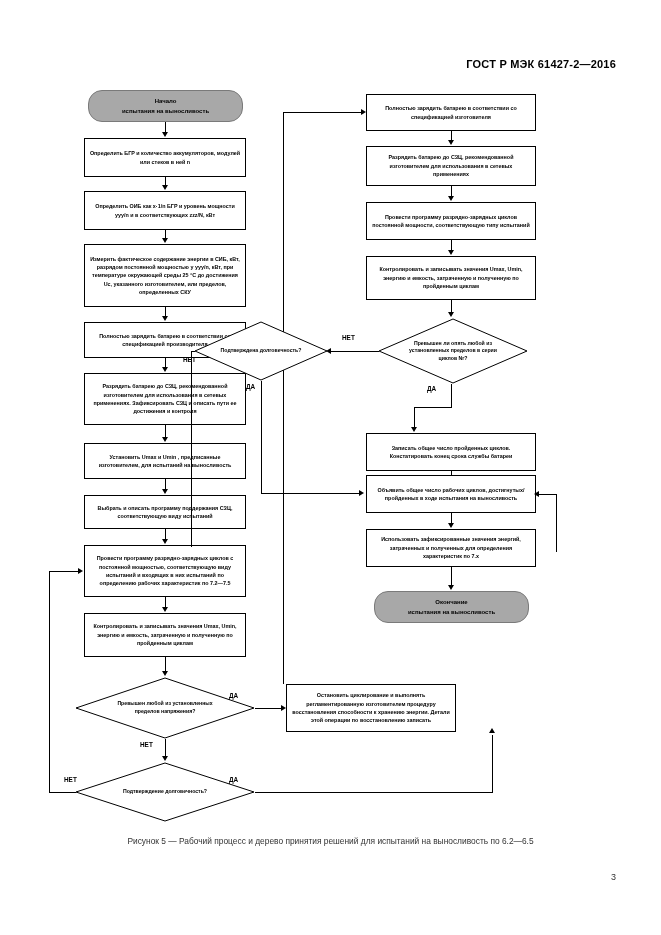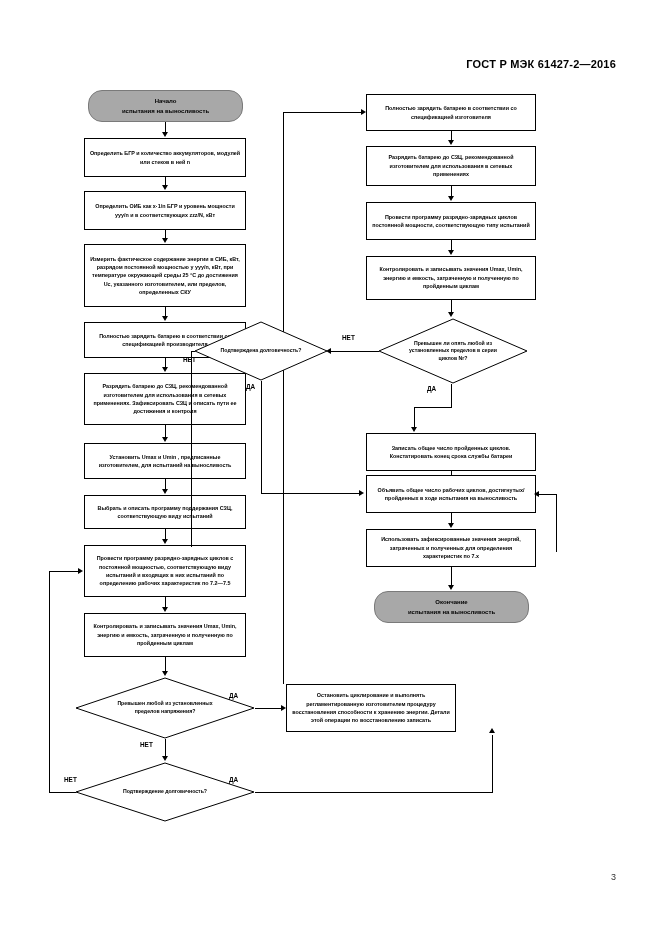--- a/index.html
+++ b/index.html
@@ -260,15 +260,16 @@
     <div class="ln lnv" style="left:451px;top:487px;height:20px;"></div>
     <div class="arr arr-d" style="left:447.8px;top:505px;"></div>
 
     <div class="node term" style="left:374px;top:511px;width:155px;height:32px;">
       <span style="white-space:pre-line;">Окончание
 испытания на выносливость</span>
     </div>
 
   </div>
 
+  <div class="caption">Рисунок 5 — Рабочий процесс и дерево принятия решений для испытаний на выносливость по 6.2—6.5</div>
   <div class="folio">3</div>
 
 </div>
 
 </body></html>

